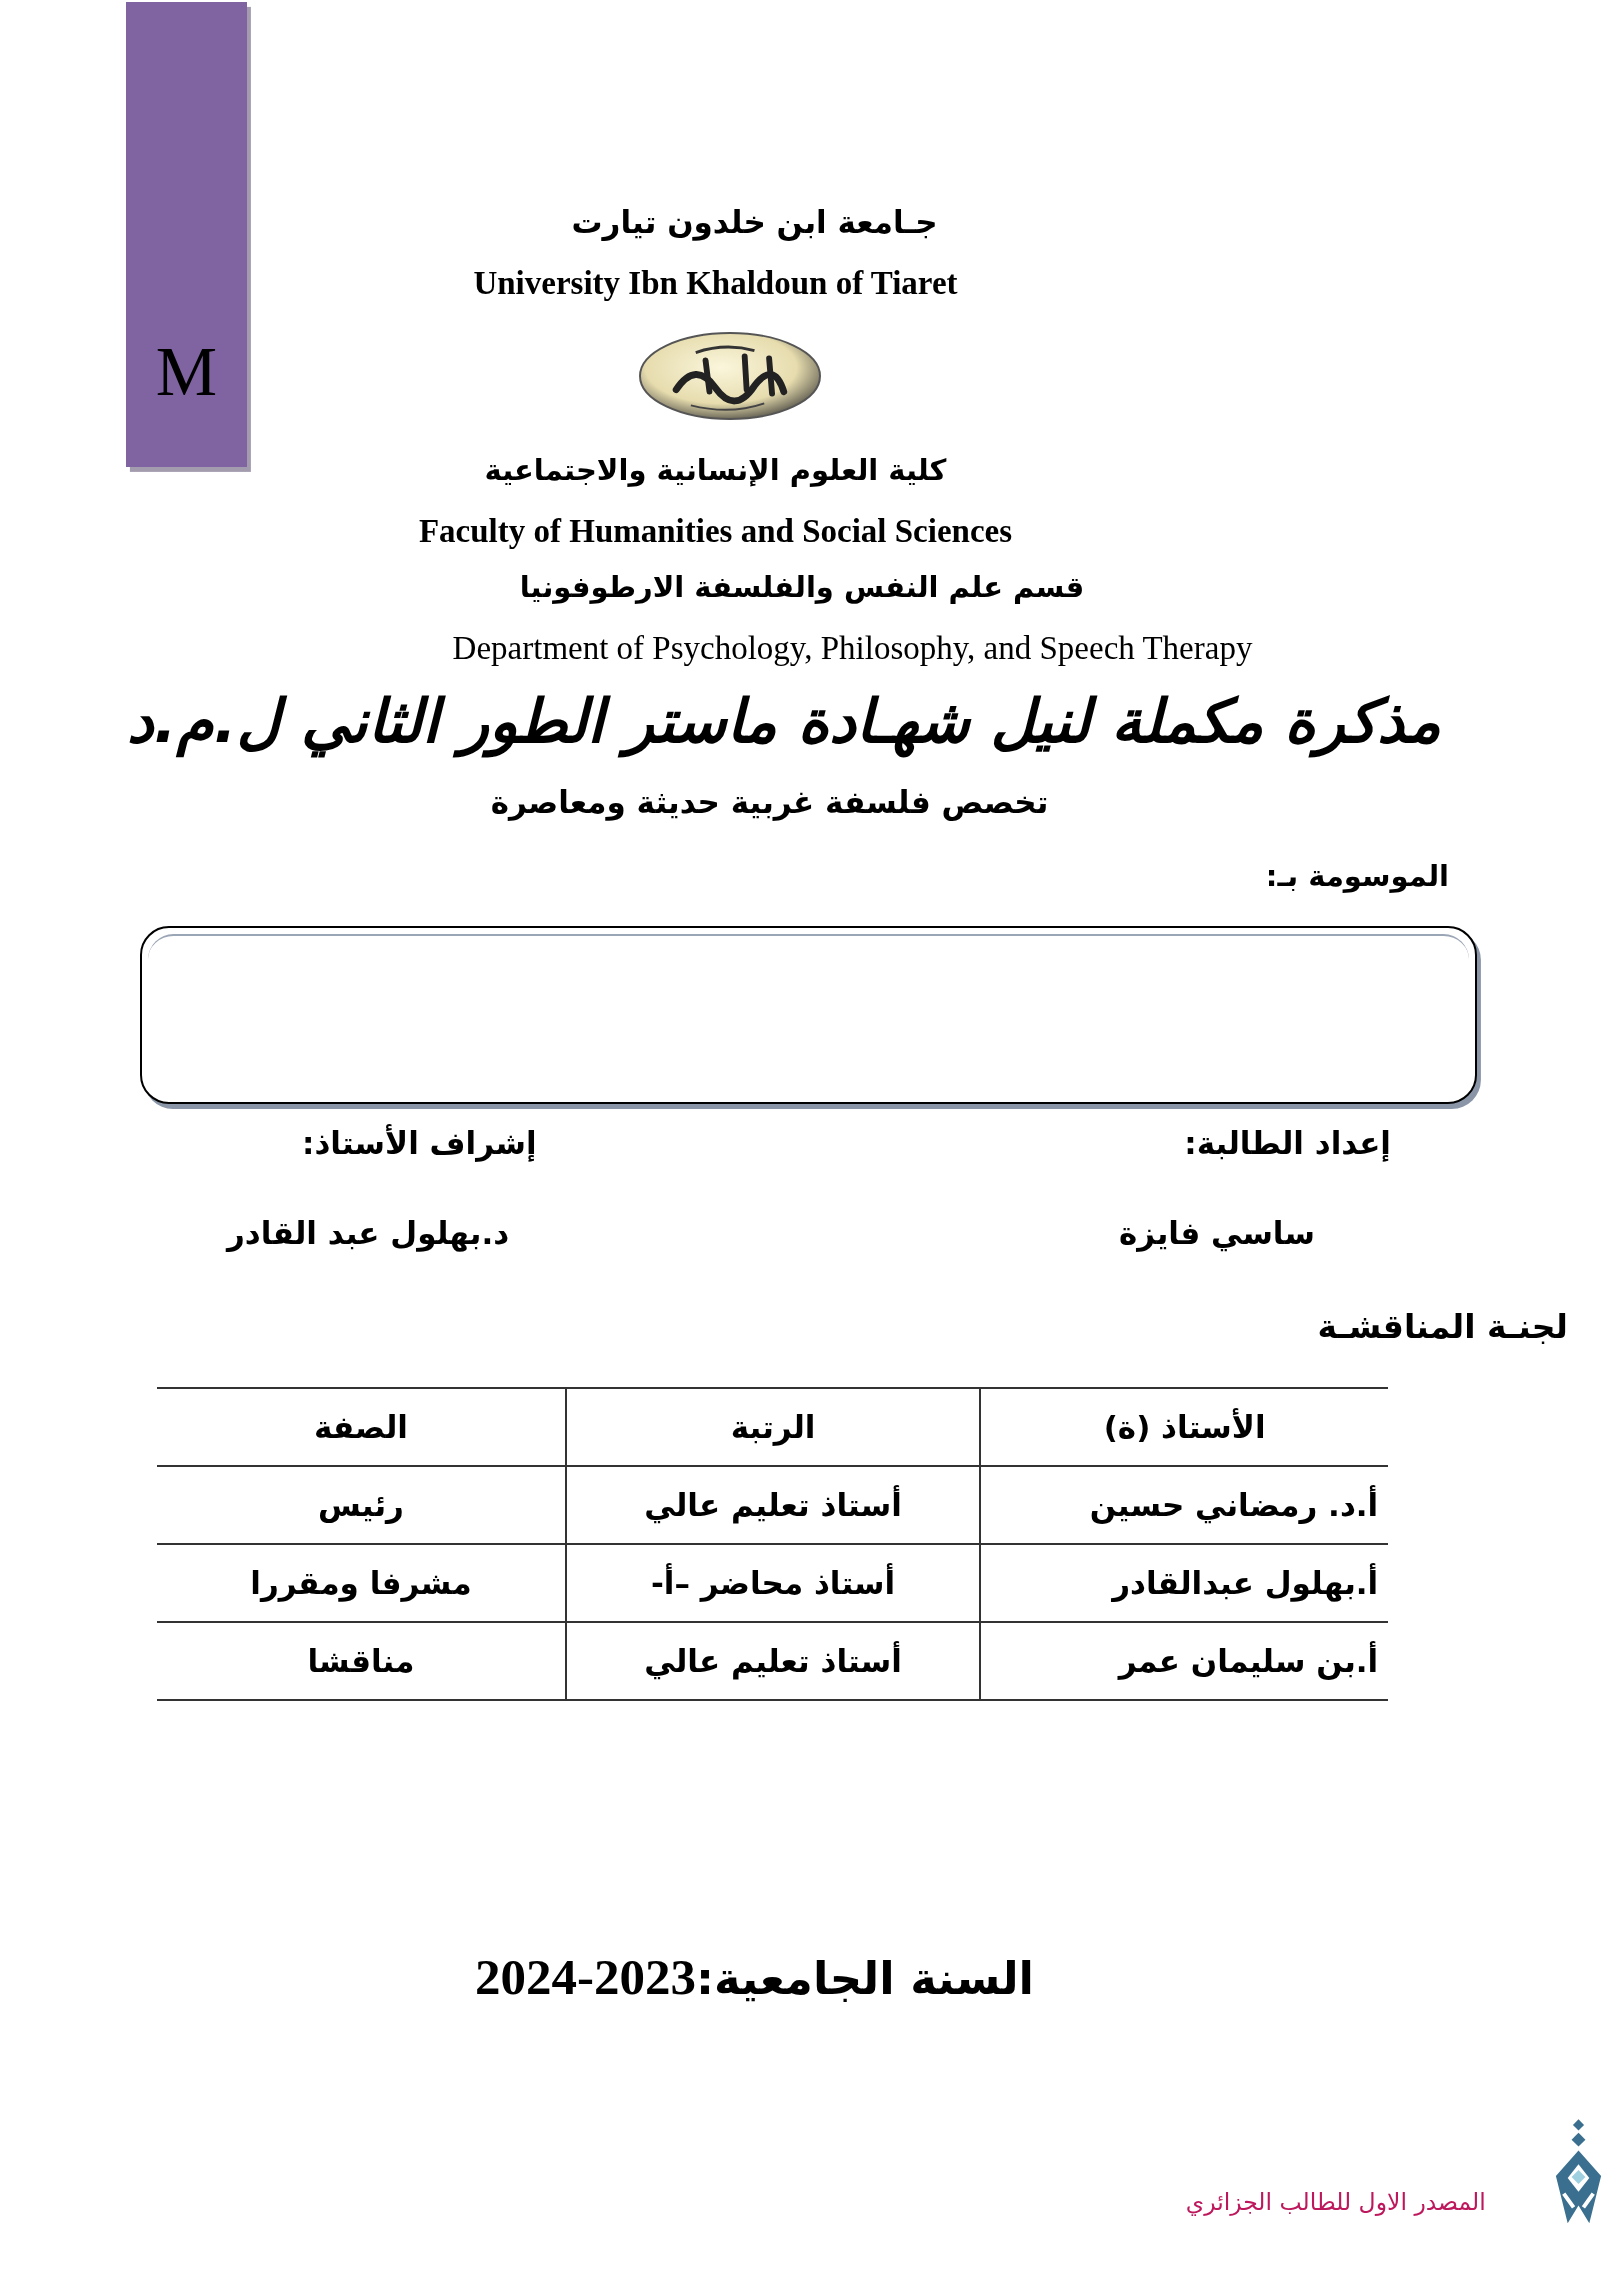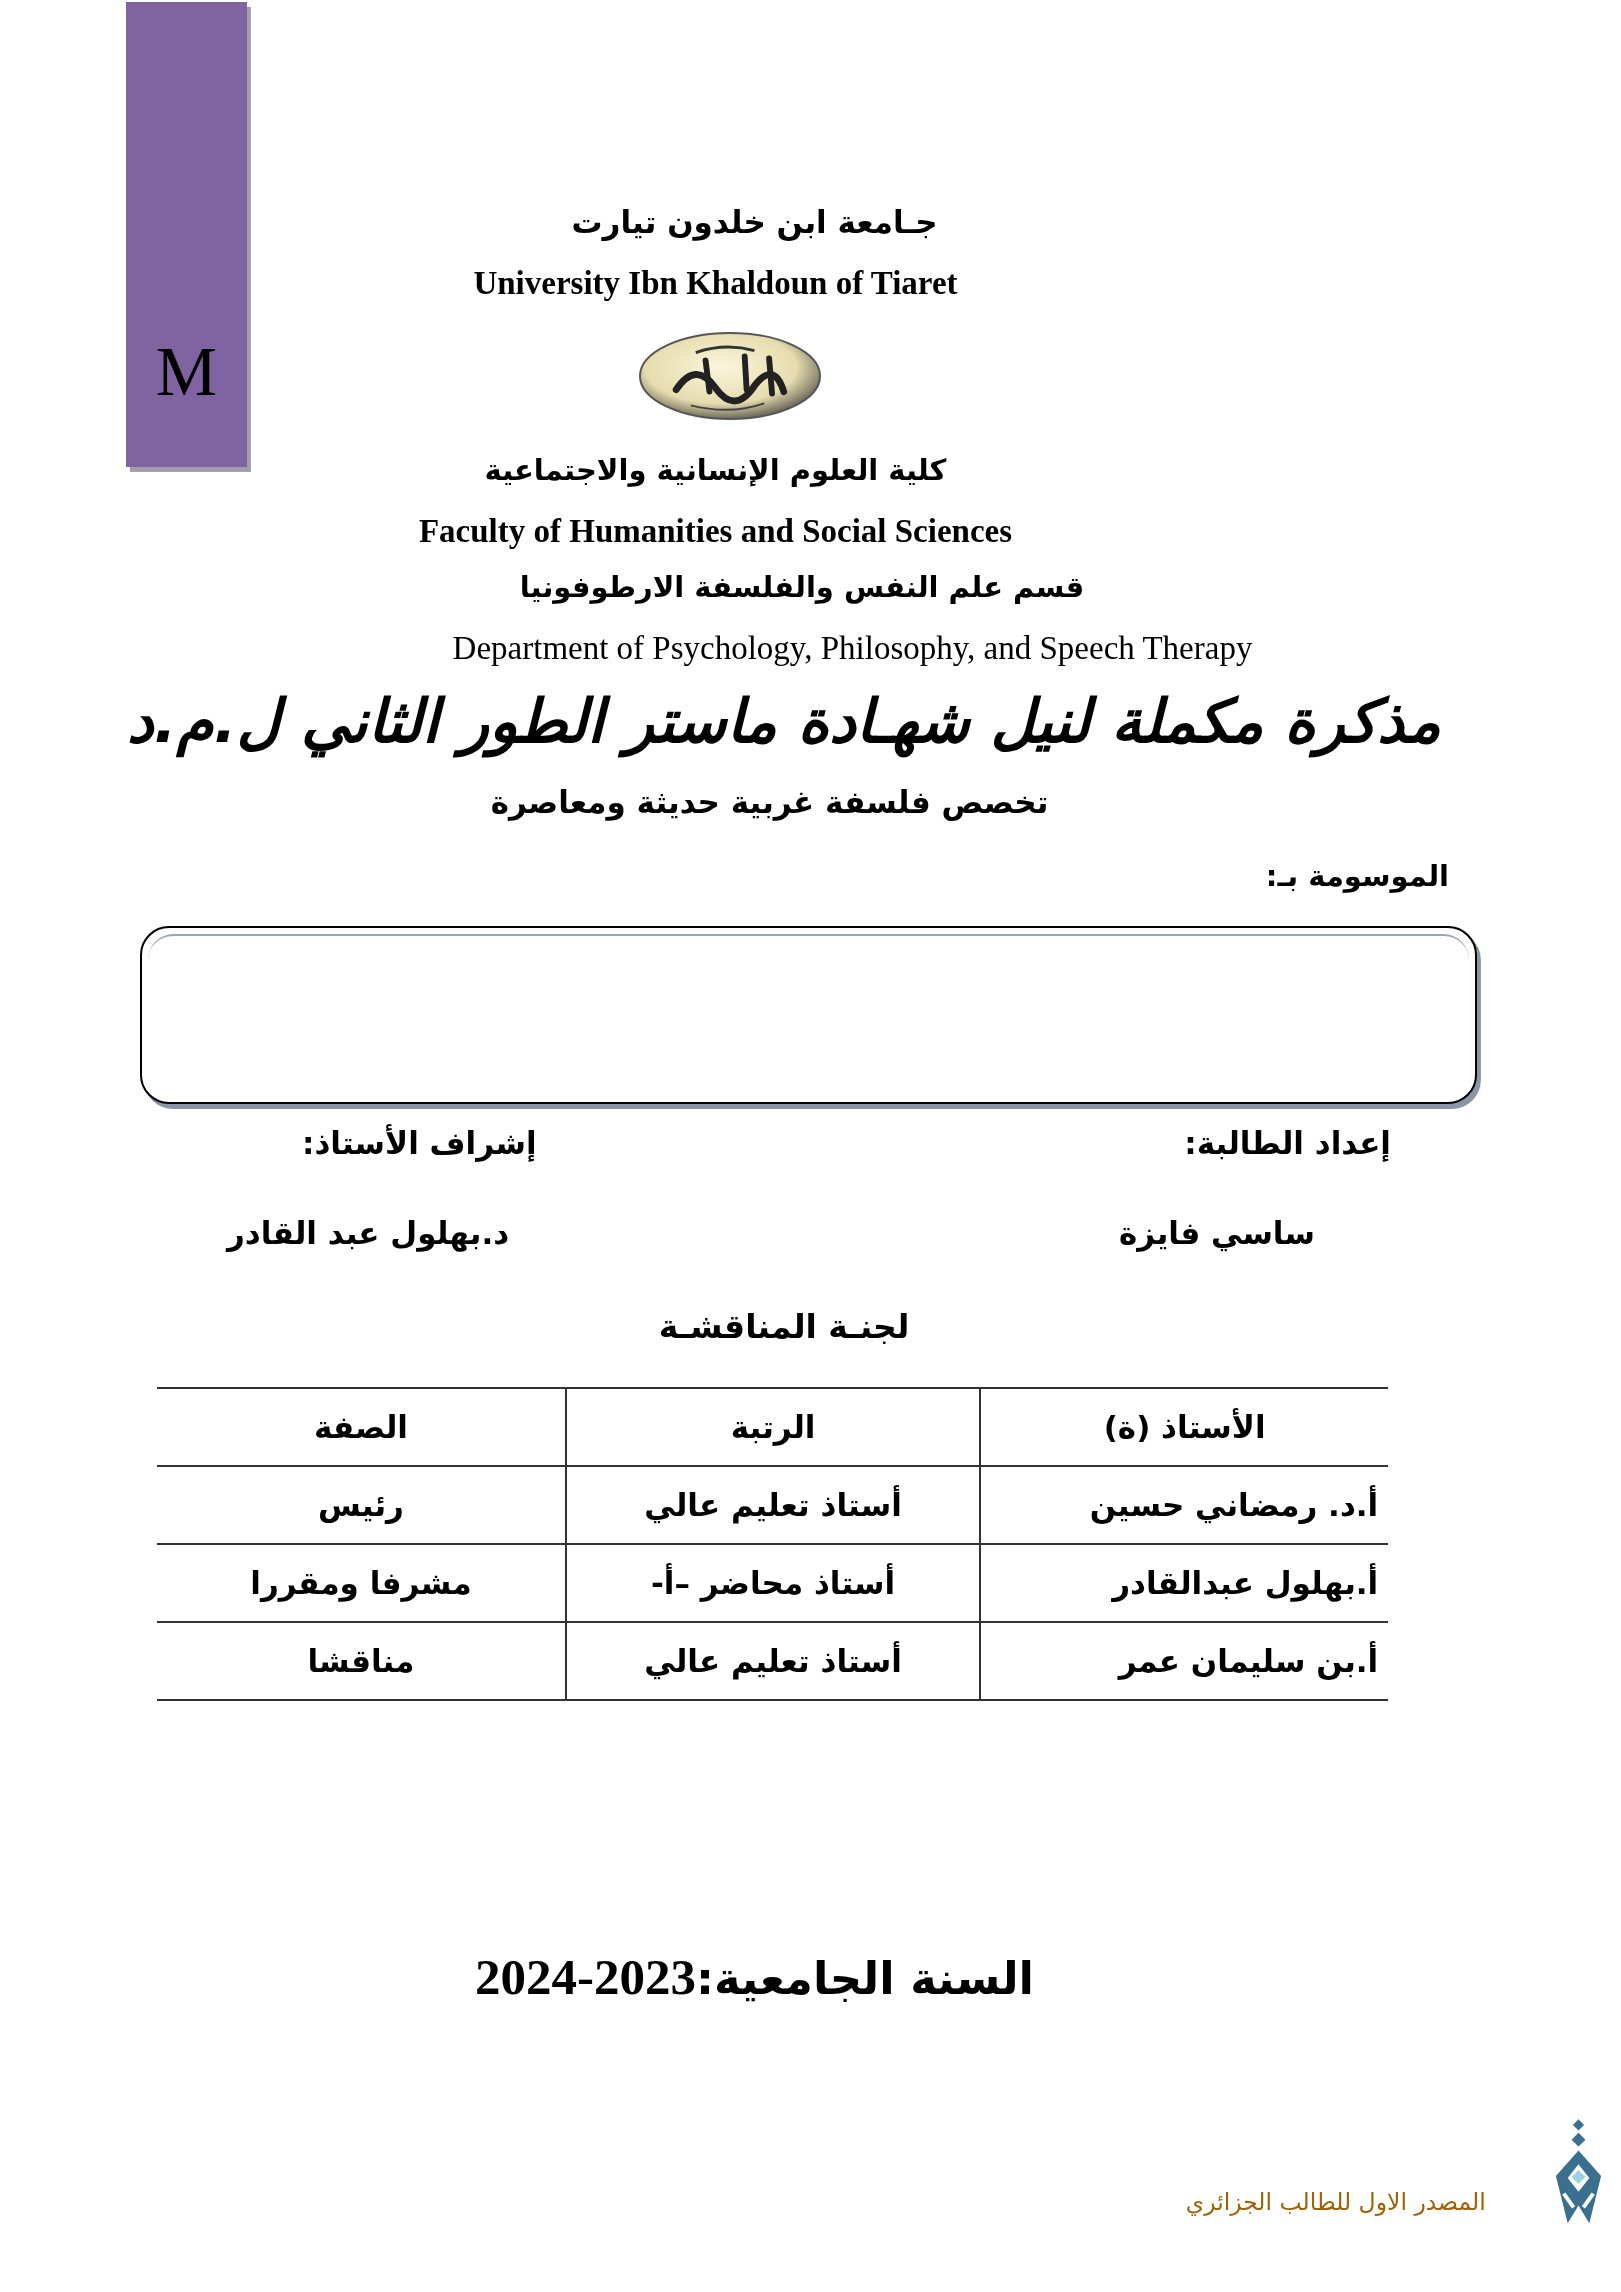--- a/index.html
+++ b/index.html
@@ -34,37 +34,37 @@
   #title-inner { position:absolute; left:5.9px; top:5.9px; right:5.9px; bottom:5.9px;
                  border-top:2px solid #9aa5b5; border-radius:25.5px; }
   #title-text { left:0; right:0; top:41px; font-size:49px; text-align:center;
                 text-shadow:4.9px 4.9px 0 #9aa5b5; }
 
   #prep-label { right:230px; top:1125px; font-size:31px; }
   #sup-label { left:302px; top:1125px; font-size:31px; }
   #student-name { right:306px; top:1215px; font-size:31px; }
   #sup-name { left:227px; top:1215px; font-size:31px; }
 
-  #committee-title { left:0; width:1568px; top:1307px; font-size:33px; text-align:center; }
+  #committee-title { left:0; width:1568px; top:1307px; font-size:33px; }
 
   #committee-table { left:157px; top:1387px; width:1231px; border-collapse:collapse; direction:rtl; }
   #committee-table td, #committee-table th { border-top:2.9px solid #333; border-bottom:2.9px solid #333;
        height:76px; padding:0; text-align:center; font-family:"DejaVu Sans", sans-serif;
        font-weight:bold; font-size:31px; white-space:nowrap; }
   #committee-table th + th, #committee-table td + td { border-right:2px solid #333; }
   #committee-table td.name { text-align:right; padding-right:9.8px; }
   .w1 { width:408px; } .w2 { width:414px; } .w3 { width:410px; }
 
   #year { left:0; width:1509px; top:1948px; font-size:45px; text-align:center; }
   #year .num { font-family:"Liberation Serif", serif; font-weight:bold; font-size:51px; }
 
   #watermark { left:1176px; top:2117px; width:431px; height:118px; }
   #wm-text { left:0; top:17.6px; font-family:"Liberation Sans", sans-serif; font-size:45px;
              color:#5fa0b0; letter-spacing:1px; }
-  #wm-ar { left:9.8px; top:71px; font-size:23.5px; color:#a16207; font-weight:normal; direction:rtl; }
+  #wm-ar { left:9.8px; top:71px; font-size:23.5px; color:#be185d; font-weight:normal; direction:rtl; }
   #wm-icon { left:374px; top:0; width:57px; height:118px; }
 </style>
 </head>
 <body>
 
 <div id="side-band" class="abs"></div>
 <div id="side-letter" class="abs">M</div>
 
 <div id="uni-ar" class="abs ar center" style="left:0;width:1509px;">جـامعة ابن خلدون تيارت</div>
 <div id="uni-en" class="abs en">University Ibn Khaldoun of Tiaret</div>

